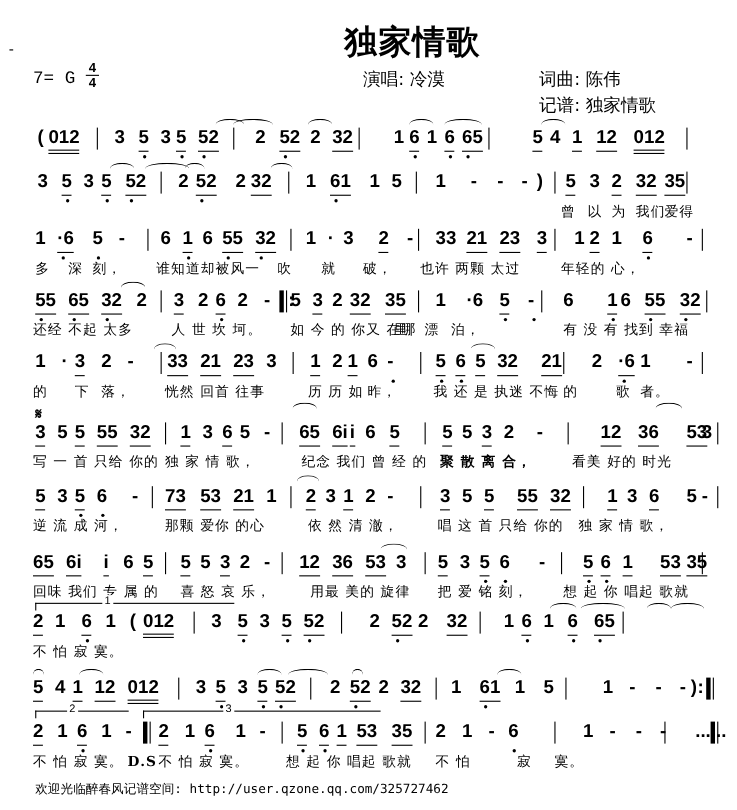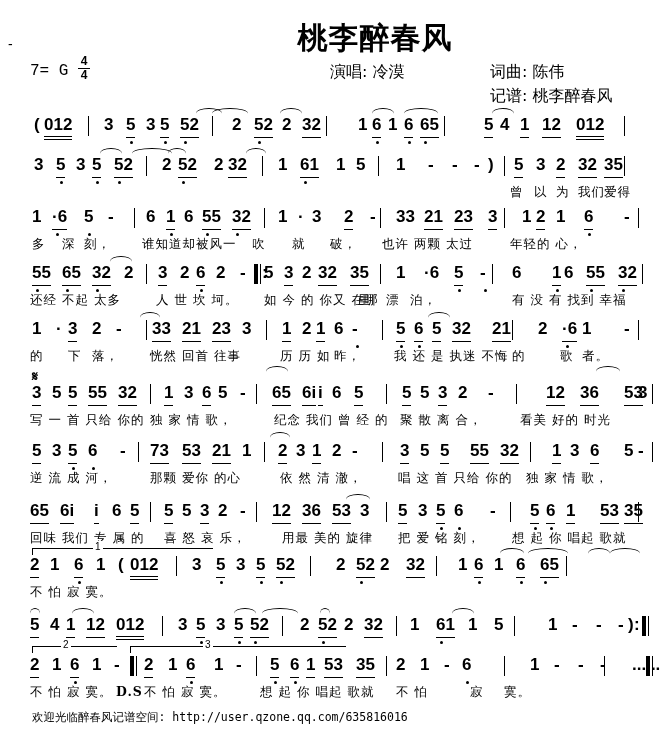--- a/index.html
+++ b/index.html
@@ -25,30 +25,30 @@
   .dotb { position: absolute; width: 3px; height: 3px; background: #000; border-radius: 50%; }
   .volta { position: absolute; height: 6px; border-top: 1px solid #000; border-left: 1px solid #000; }
   .volta span { position: absolute; top: -8px; font-size: 10px; background: #fff; padding: 0 2px; }
   .segno { position: absolute; font-size: 14px; font-weight: bold; }
   .footer { left: 32px; top: 710px; font-family: "DejaVu Sans Mono", monospace; font-size: 11.5px; }
 </style>
 </head>
 <body>
 
 <div class="abs dash-mark">-</div>
-<div class="abs title">桃李醉春风</div>
+<div class="abs title">独家情歌</div>
 <div class="abs key">7= G</div>
 <div class="frac">
   <div>4</div>
   <div class="bar"></div>
   <div>4</div>
 </div>
 <div class="abs meta" style="left:330px;top:62px;">演唱: 冷漠</div>
 <div class="abs meta" style="left:490px;top:62px;">词曲: 陈伟</div>
-<div class="abs meta" style="left:490px;top:86px;">记谱: 桃李醉春风</div>
+<div class="abs meta" style="left:490px;top:86px;">记谱: 独家情歌</div>
 
 <div id="score">
     <div class="row" style="top: 114px;">
       <span class="tok" style="left: 34px;">(</span>
       <span class="tok u2" style="left: 44px;">012</span>
       <div class="bl" style="left: 88px;"></div>
       <span class="tok" style="left: 104px;">3</span>
       <span class="tok u1" style="left: 126px;">5</span>
       <div class="dotb" style="left: 130px; top: 27px;"></div>
       <span class="tok" style="left: 146px;">3</span>
@@ -281,21 +281,21 @@
       <span class="tok" style="left: 488px;">-</span>
       <div class="bl" style="left: 516px;"></div>
       <span class="tok u1" style="left: 546px;">12</span>
       <span class="tok u1" style="left: 580px;">36</span>
       <span class="tok u1" style="left: 624px;">53</span>
       <span class="tok" style="left: 638px;">3</span>
       <div class="bl" style="left: 652px;"></div>
       <span class="lyr" style="left: 30px;">写 一 首 只给 你的</span>
       <span class="lyr" style="left: 150px;">独 家 情 歌，</span>
       <span class="lyr" style="left: 274px;">纪念 我们 曾 经 的</span>
-      <span class="lyr" style="left: 400px;">聚 散 离 合，</span>
+      <span class="lyr" style="left: 400px; font-weight: bold;">聚 散 离 合，</span>
       <span class="lyr" style="left: 520px;">看美 好的 时光</span>
     </div>
     <div class="row" style="top: 440px;">
       <span class="tok u1" style="left: 32px;">5</span>
       <span class="tok" style="left: 52px;">3</span>
       <span class="tok u1" style="left: 68px;">5</span>
       <div class="dotb" style="left: 72px; top: 27px;"></div>
       <span class="tok" style="left: 88px;">6</span>
       <div class="dotb" style="left: 92px; top: 27px;"></div>
       <span class="tok" style="left: 120px;">-</span>
@@ -516,13 +516,13 @@
       <span style="left: 60px;">1</span>
     </div>
     <div class="volta" style="left: 32px; top: 646px; width: 84px;">
       <span style="left: 28px;">2</span>
     </div>
     <div class="volta" style="left: 130px; top: 646px; width: 215px;">
       <span style="left: 72px;">3</span>
     </div>
   </div>
 
-<div class="abs footer">欢迎光临醉春风记谱空间: http://user.qzone.qq.com/635816016</div>
+<div class="abs footer">欢迎光临醉春风记谱空间: http://user.qzone.qq.com/325727462</div>
 
 </body></html>

